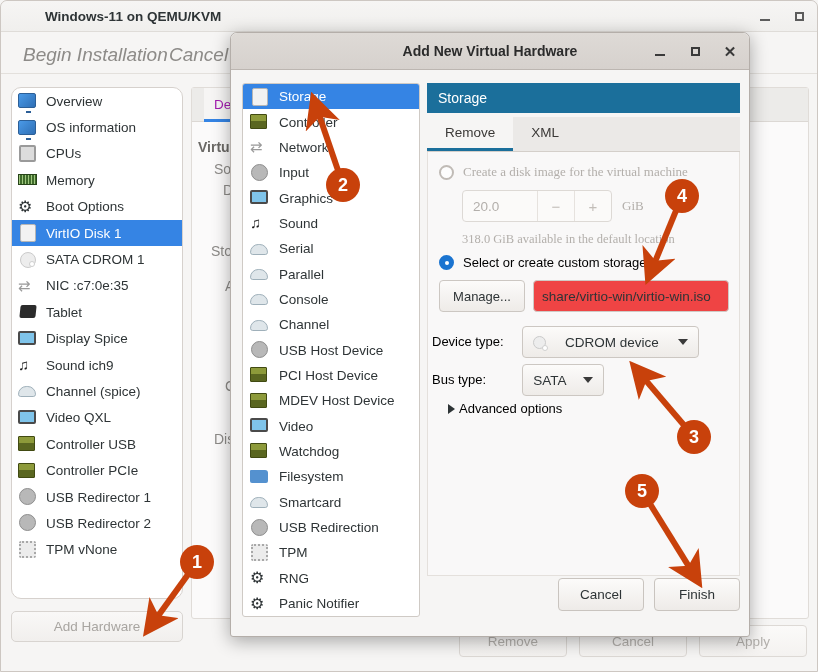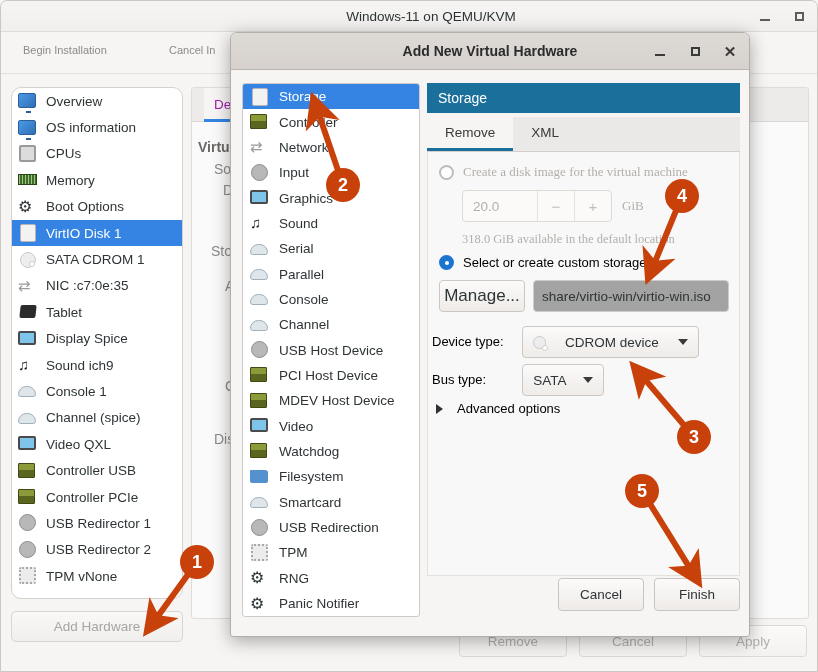--- a/index.html
+++ b/index.html
@@ -22,39 +22,39 @@
     overflow: hidden;
   }
   .bg-titlebar {
     position: absolute; left: 0; top: 0; width: 100%; height: 31px;
     background: linear-gradient(to bottom, #f6f5f4, #f0efed);
     border-bottom: 1px solid #dfdcd8;
     border-radius: 7px 7px 0 0;
   }
   .bg-title {
     position: absolute; left: 0; top: 0; width: 100%;
-    text-align: center; line-height: 31px;
-    font-weight: normal; font-size: 13.5px; color: #2e3436; padding-left: 44px;
+    line-height: 31px;
+    font-weight: bold; font-size: 13.5px; color: #2e3436; padding-left: 44px;
   }
   .bg-win-btns {
     position: absolute; right: 10px; top: 0; height: 31px;
     display: flex; align-items: center; gap: 18px;
   }
   .winbtn { width: 16px; height: 16px; display: flex; align-items: center;
             justify-content: center; color: #5c5c5c; font-size: 13px; }
   .winbtn .min-glyph { display:block; width:10px; height:2px; background:#5c5c5c; margin-top:6px;}
   .winbtn .max-glyph { display:block; width:9px; height:9px; border:2px solid #5c5c5c;}
 
   .bg-toolbar {
     position: absolute; left: 0; top: 31px; width: 100%; height: 42px;
     background: #f6f5f4;
     border-bottom: 1px solid #e3e0dc;
   }
   .tb-item {
-    position: absolute; top: 12px; color: #8d8b88; font-size: 11px; white-space: nowrap;
+    position: absolute; top: 12px; color: #8d8b88; font-size: 19px; white-space: nowrap; font-style: italic;
   }
 
   
   .bg-left {
     position: absolute; left: 10px; top: 86px; width: 172px; height: 578px;
   }
   .bg-hw-list {
     position: absolute; left: 0; top: 0; width: 172px; height: 512px;
     background: #ffffff;
     border: 1px solid #d6d1cd;
@@ -183,28 +183,28 @@
   .spin {
     width: 150px; height: 32px; border: 1px solid #ddd9d5; border-radius: 4px;
     background: #fbfaf9; display: flex; align-items: center; overflow: hidden;
   }
   .spin .val { flex: 1; padding-left: 10px; color: #b3afab; font-size: 13.5px; }
   .spin .sbtn { width: 37px; height: 100%; border-left: 1px solid #e6e2de;
                 display:flex; align-items:center; justify-content:center; color:#c2bdb8; font-size:15px; }
 
   .textfield {
     height: 32px; border: 1px solid #cfcac5; border-radius: 4px;
-    background: #a3a3a3; display: flex; align-items: center;
+    background: #ef4444; display: flex; align-items: center;
     padding: 0 8px; font-size: 13.5px; color: #2e3436; overflow: hidden; white-space: nowrap;
   }
   .pushbtn {
     height: 32px; border: 1px solid #ccc7c2; border-radius: 4px;
     background: linear-gradient(to bottom, #fcfbfa, #eeebe8);
     display: flex; align-items: center; justify-content: center;
-    font-size: 17px; color: #2e3436; padding: 0 12px;
+    font-size: 13px; color: #2e3436; padding: 0 12px;
   }
   .combo {
     height: 32px; border: 1px solid #ccc7c2; border-radius: 4px;
     background: linear-gradient(to bottom, #fcfbfa, #eeebe8);
     display: flex; align-items: center; gap: 16px; padding: 0 10px;
     font-size: 13.5px; color: #2e3436;
   }
   .caret { width: 0; height: 0; border-left: 5px solid transparent;
            border-right: 5px solid transparent; border-top: 6px solid #3a3a3a; }
   .tri-right { width: 0; height: 0; border-top: 5px solid transparent;
@@ -344,26 +344,20 @@
           <div class="hw-row">
             <span class="hw-ico">
               <span class="i-sound" style="position: relative; display: block;">♫</span>
             </span>
             <span>Sound ich9</span>
           </div>
           <div class="hw-row">
             <span class="hw-ico">
               <span class="i-serial" style="position: relative; display: block;"></span>
             </span>
-            <span>Console 1</span>
-          </div>
-          <div class="hw-row">
-            <span class="hw-ico">
-              <span class="i-serial" style="position: relative; display: block;"></span>
-            </span>
             <span>Channel (spice)</span>
           </div>
           <div class="hw-row">
             <span class="hw-ico">
               <span class="i-display" style="position: relative; display: block;"></span>
             </span>
             <span>Video QXL</span>
           </div>
           <div class="hw-row">
             <span class="hw-ico">
@@ -612,21 +606,21 @@
           <span style="flex:1;text-align:center;">CDROM device</span>
           <span class="caret"></span>
         </div>
 
         <div style="position:absolute;left:4px;top:220px;">Bus type:</div>
         <div class="combo" style="position:absolute;left:94px;top:212px;width:82px;justify-content:center;">
           <span>SATA</span>
           <span class="caret"></span>
         </div>
 
-        <div class="row" style="position:absolute;left:8px;top:249px;gap:14px;">
+        <div class="row" style="position:absolute;left:20px;top:249px;gap:4px;">
           <span class="tri-right"></span>
           <span>Advanced options</span>
         </div>
 
       </div>
     </div>
 
     <div class="dlg-footer">
       <div class="footbtn">Cancel</div>
       <div class="footbtn">Finish</div>

